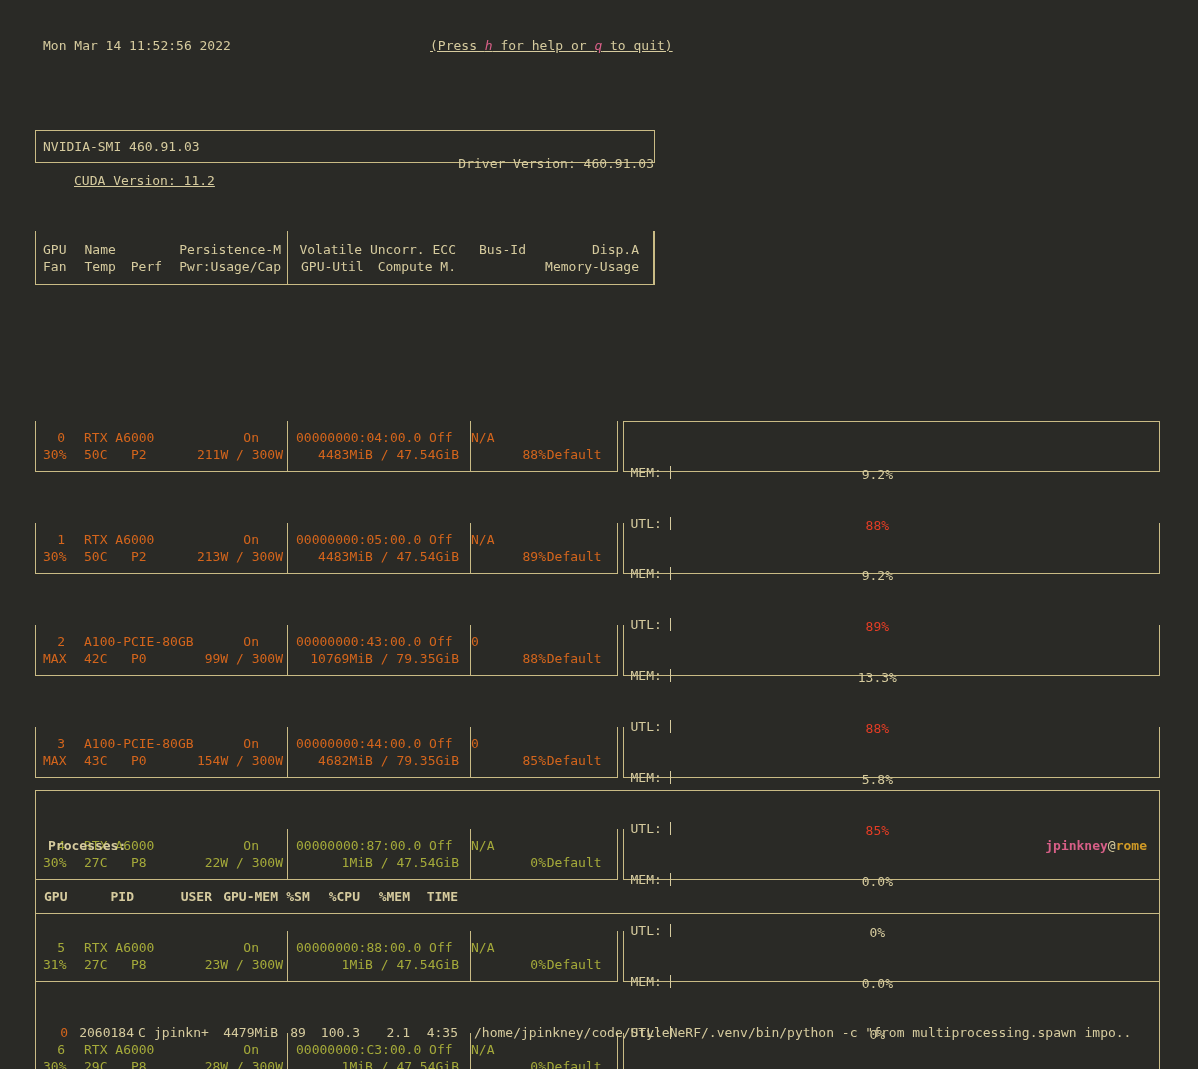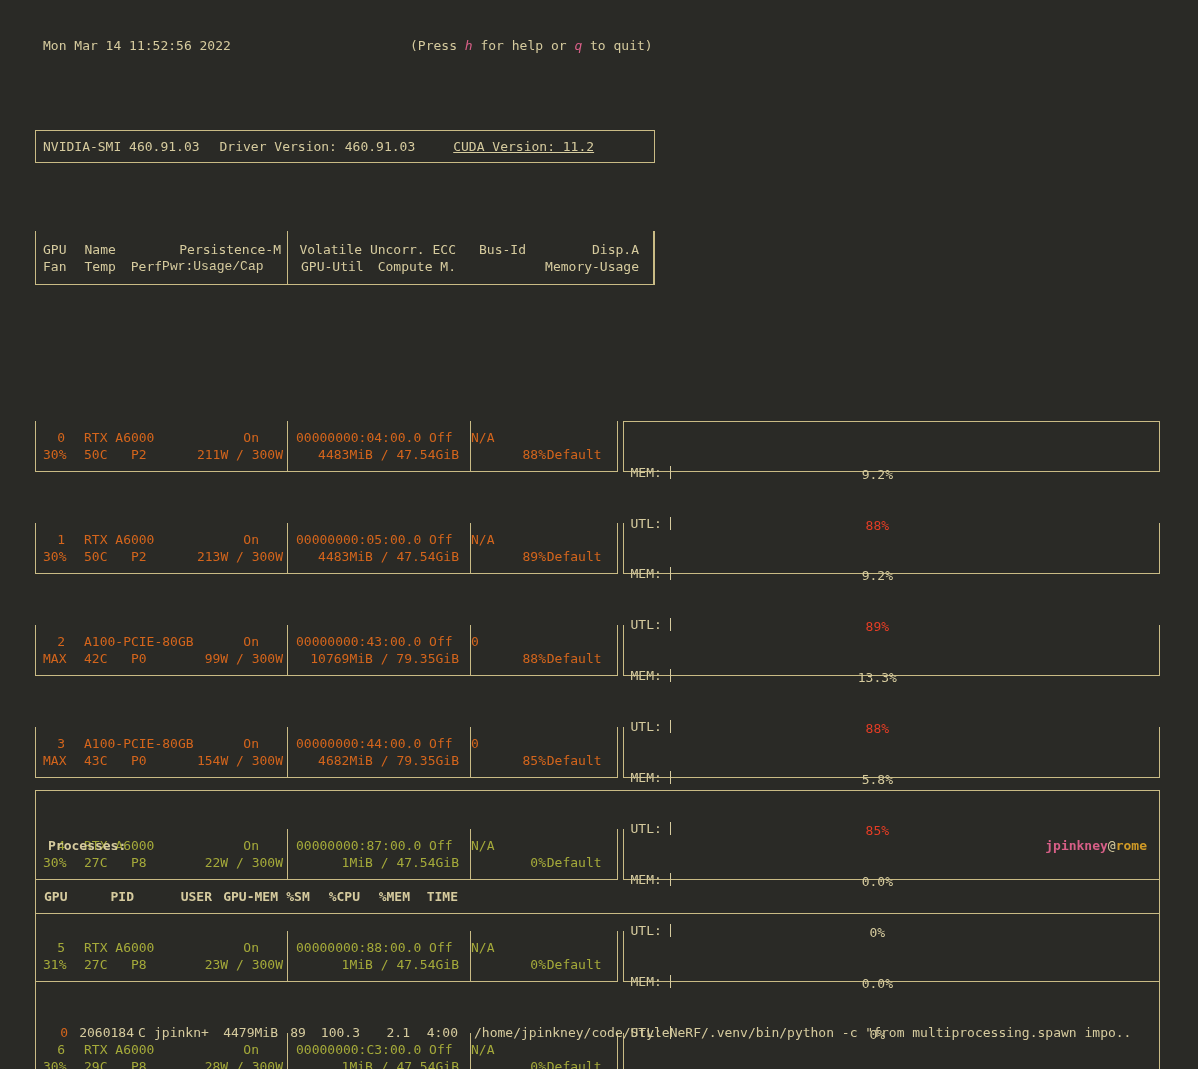--- a/index.html
+++ b/index.html
@@ -14,34 +14,35 @@
     width: 1198px;
     height: 1069px;
     background: var(--c-bg, #2a2a26);
     color: var(--c-fg, #d6cb9e);
     white-space: pre;
     overflow: hidden;
   }
 
   
   #datetime { position:absolute; left:43px; top:37px; }
-  #helphint { position:absolute; left:410px; top:37px; }
+  #helphint { position:absolute; left:430px; top:37px;text-decoration:underline; }
   .key { color: var(--c-pink); font-style: italic; }
 
   
   #main { position:absolute; left:35px; top:62px; width:1125px; }
 
   .smi-title {
     width:620px; height:33px;
     border:1px solid var(--c-border);
     padding:7px 0;
     display:flex;
+    flex-direction:column;
   }
   .smi-title .t1 { margin-left:7px; }
-  .smi-title .t2 { margin-left:20px; }
+  .smi-title .t2 { margin-left:36px;text-align:right; }
   .smi-title .t3 { margin-left:38px;text-decoration:underline; }
 
   .smi-hdr {
     width:620px; height:54px;
     border-left:1px solid var(--c-border);
     border-right:1px solid var(--c-border);
     border-bottom:1px solid var(--c-border);
     display:flex;
   }
   .smi-hdr .cell { padding:10px 0 9px 0; }
@@ -52,21 +53,21 @@
   .c3 { flex:1; }
   .line { height:17px; display:flex; }
 
   
   .h-gpu  { margin-left:7px; }
   .h-name { margin-left:18px; }
   .h-pers { margin-left:auto; margin-right:6px; }
   .h-fan  { margin-left:7px; }
   .h-temp { margin-left:18px; }
   .h-perf { margin-left:15px; }
-  .h-pwr  { margin-left:auto; margin-right:24px;font-family:Liberation Mono, monospace; }
+  .h-pwr  { margin-left:auto; margin-right:6px; }
   .h-bus  { margin-left:8px; }
   .h-disp { margin-left:auto; margin-right:14px; }
   .h-memu { justify-content:flex-end; padding-right:14px; }
   .h-ecc  { justify-content:flex-end; padding-right:15px; }
   .h-gputil { margin-left:13px; }
   .h-comp { margin-left:auto; margin-right:15px; }
 
   
   .gpu-row { display:flex; height:51px; }
   .smi-left {
@@ -360,21 +361,21 @@
     
         <div class="proc-row" data-sep="">
           <span class="cg">0</span>
           <span class="cpid">2060184</span>
           <span class="ctype">C</span>
           <span class="cuser">jpinkn+</span>
           <span class="cmem">4479MiB</span>
           <span class="csm">89</span>
           <span class="ccpu">100.3</span>
           <span class="cpmem">2.1</span>
-          <span class="ctime">4:00</span>
+          <span class="ctime">4:35</span>
           <span class="ccmd">/home/jpinkney/code/StyleNeRF/.venv/bin/python -c "from multiprocessing.spawn impo..</span>
         </div>
       
         
       
         
       
         
       
         

